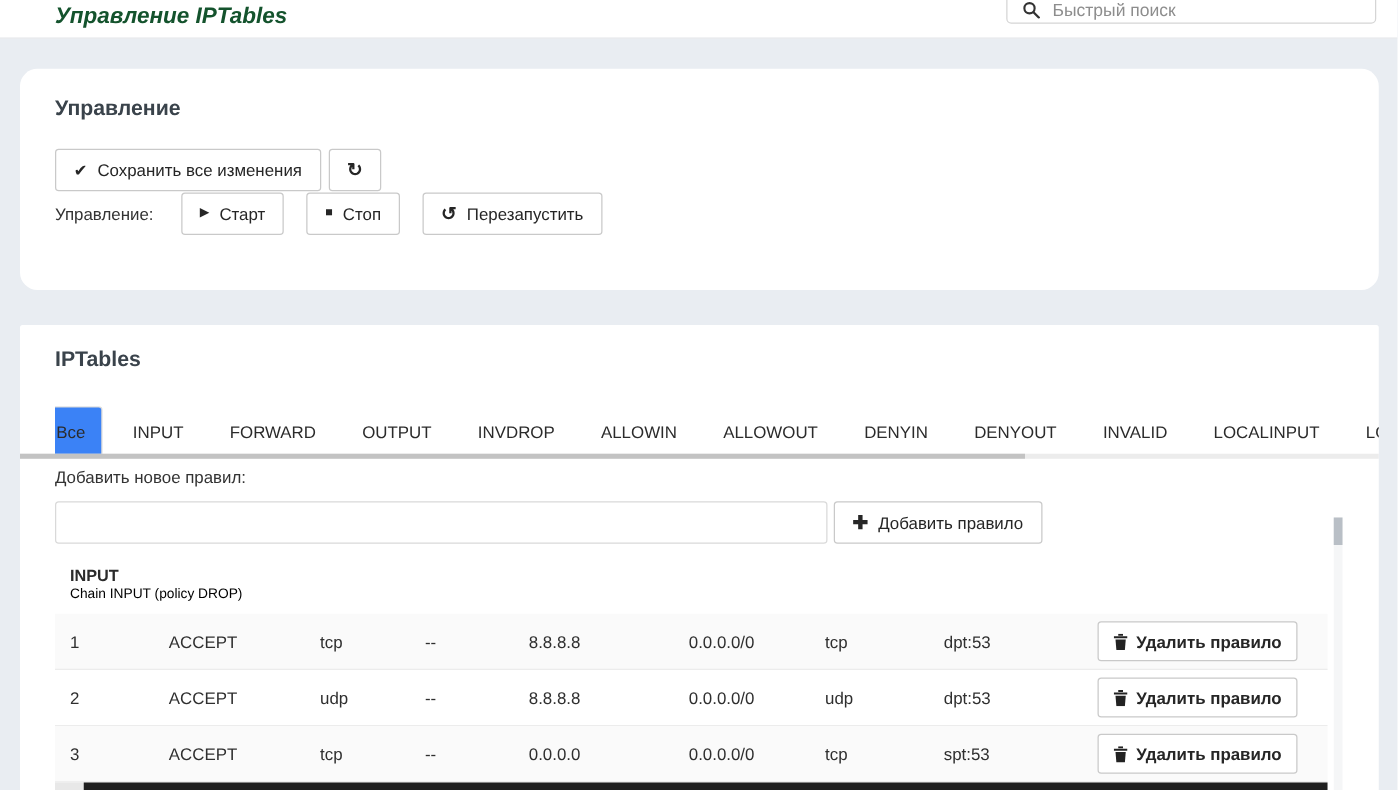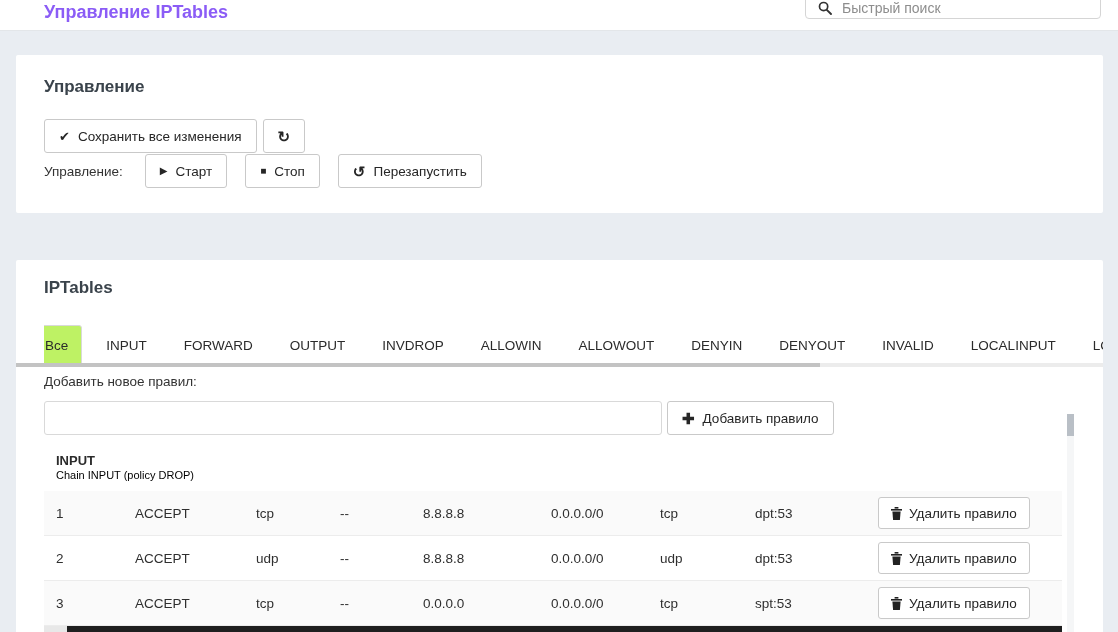--- a/index.html
+++ b/index.html
@@ -11,35 +11,35 @@
     font-family: "Liberation Sans", sans-serif;
     color: #2f2f2f;
     font-size: 13.5px;
   }
   .topbar {
     position:absolute; top:0; left:0; width:1118px; height:31px;
     background:#fff; border-bottom:1px solid #e3e6e9;
   }
   .page-title {
     position:absolute; left:44px; top:2px;
-    font-size:18px; font-weight:bold; color:#8b5cf6;
+    font-size:18px; font-weight:bold; color:#14532d;font-style:italic;
   }
   .search-box {
     position:absolute; right:17px; top:-14px; width:296px; height:33px;
     background:#fff; border:1px solid #d5d5d5; border-radius:4px;
     display:flex; align-items:flex-end; padding:0 10px 2px 12px; gap:10px;
     overflow:hidden;
   }
   .search-box .icon { display:flex; align-items:center; padding-bottom:1px; }
   .search-placeholder { color:#8d8d8d; font-size:14px; line-height:16px; }
 
   .card {
     position:absolute; left:16px; width:1087px; background:#fff; border-radius:2px;
   }
-  #card-management { top:55px; height:158px; }
+  #card-management { top:55px; height:177px;border-radius:14px; }
   #card-iptables   { top:240px; height:392px;margin-top:20px; }
 
   .card-title {
     position:absolute; left:28px;
     font-size:17px; font-weight:bold; color:#3a434b;
   }
   #card-management .card-title { top:22px; }
   #card-iptables   .card-title { top:18px; }
 
   .btn {
@@ -62,21 +62,21 @@
     position:absolute; left:28px; right:0; top:65px; height:40px;
     display:flex; align-items:center; overflow:hidden;
   }
   .tab {
     margin-right:37px; color:#2b2b2b; cursor:pointer; white-space:nowrap;
     font-size:13.5px;
   }
   .tab.active {
     margin-left:-13px; margin-right:24px;
     height:40px; display:flex; align-items:center; padding:0 13px;
-    border:1px solid #d9d9d9; border-radius:3px 3px 0 0; background:#bef264;
+    border:1px solid #d9d9d9; border-radius:3px 3px 0 0; background:#3b82f6;
   }
   .tabs-scrollbar {
     position:absolute; left:0; right:0; top:103px; height:4px; background:#ececec;
   }
   .tabs-scrollbar .thumb { width:74%; height:4px; background:#c3c3c3; }
 
   .add-label { position:absolute; left:28px; top:114px; color:#333; }
   .add-input {
     position:absolute; left:28px; top:141px; width:618px; height:34px;
     border:1px solid #d9d9d9; border-radius:3px; padding:0 10px;
@@ -97,21 +97,21 @@
   }
   .thead {
     border-top:1px solid #e8e8e8;
     border-bottom:3px solid var(--accent, #3b9fd8);
     height:38px; font-size:13.5px; color:#2b2b2b;
   }
   .thead .th { font-weight:bold; }
   .thead .th:first-child { font-weight:normal; }
   .trow { height:45px; border-bottom:1px solid #ececec; background:#fff; }
   .trow.odd { background:#fafafa; }
-  .del-btn { height:32px; justify-self:start; padding:15px 12px; gap:7px; }
+  .del-btn { height:32px; justify-self:start; padding:15px 12px; gap:7px;font-weight:bold; }
 
   
   .v-scrollbar {
     position:absolute; left:1067px; top:414px; width:7px; height:218px; background:#f5f6f7;
   }
   .v-scrollbar .thumb { width:7px; height:22px; background:#b9bfc6; }
   .h-scrollbar {
     position:absolute; left:44px; top:626px; width:1018px; height:6px; background:#e8e8e8;
   }
   .h-scrollbar .thumb { margin-left:23px; width:995px; height:6px; background:#1f1f1f; }

